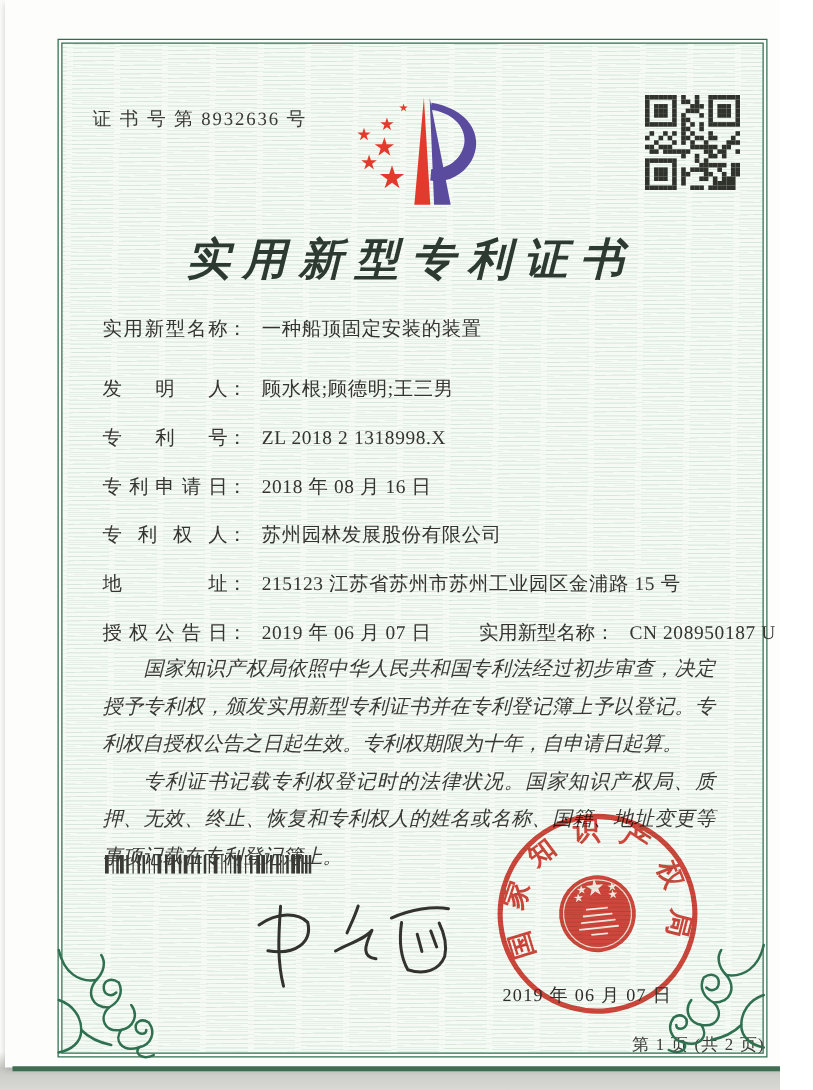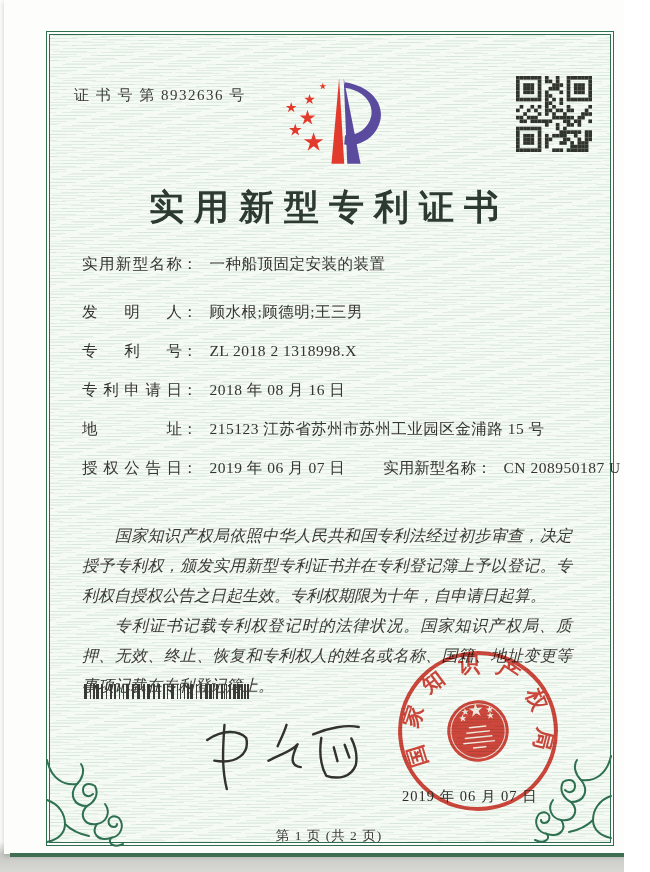--- a/index.html
+++ b/index.html
@@ -11,39 +11,39 @@
   .paper-edge{position:absolute;left:10px;top:853px;width:632px;height:4px;background:#3f6e53;}
   .frame{position:absolute;left:46px;top:31px;width:566px;height:813px;border:1.5px solid #2f6f4f;}
   .frame-inner{position:absolute;inset:2px;border:1px solid #2f6f4f;background-color:#f6faf4;
     background-image:
       repeating-linear-gradient(1.2deg, rgba(125,175,140,.17) 0px, rgba(125,175,140,.17) .7px, transparent .7px, transparent 3.2px),
       repeating-linear-gradient(-1.1deg, rgba(125,175,140,.11) 0px, rgba(125,175,140,.11) .7px, transparent .7px, transparent 3.7px);}
   .cert-number{position:absolute;left:74px;top:86px;font-size:15px;letter-spacing:1.5px;color:#3a3a36;}
   .logo{position:absolute;left:282px;top:72px;width:102px;height:100px;}
   .qr{position:absolute;left:516px;top:76px;width:76px;height:76px;}
   .title{position:absolute;left:46px;top:184px;width:566px;margin:0;text-align:center;
-    font-size:35px;font-weight:bold;letter-spacing:10px;color:#2d3a32;}
+    font-size:35px;font-weight:bold;letter-spacing:10px;color:#2d3a32;font-style:italic;}
   .fields{position:absolute;left:82px;top:252px;width:482px;font-size:15.5px;color:#343430;}
   .frow{line-height:23px;margin-bottom:16px;white-space:nowrap;}
   .frow.first{margin-bottom:25px;}
   .flabel{display:inline-block;width:100px;text-align:justify;text-align-last:justify;}
   .flabel.auto{width:auto;text-align-last:auto;}
   .fcolon{display:inline-block;}
   .fvalue{margin-left:8px;letter-spacing:.5px;}
   .grant-no{margin-left:34px;}
   .paragraphs{position:absolute;left:82px;top:521px;width:490px;font-size:16px;
     line-height:1.88;text-align:justify;color:#3a3a35;font-style:italic;}
   .paragraphs p{margin:0;text-indent:2.05em;}
   .barcode{position:absolute;left:84px;top:684px;width:166px;height:15px;}
   .signer{position:absolute;left:88px;top:733px;font-size:15.5px;letter-spacing:2.5px;line-height:30px;color:#3a3a36;}
   .signature{position:absolute;left:192px;top:708px;width:182px;height:90px;transform:rotate(-3deg);}
   .seal{position:absolute;left:396px;top:649px;width:164px;height:164px;transform:rotate(-6deg);
     opacity:.93;mix-blend-mode:multiply;}
   .seal-date{position:absolute;left:402px;top:787px;font-size:14.5px;letter-spacing:1px;color:#2f2e2a;}
-  .footer{position:absolute;left:46px;top:827px;width:566px;text-align:center;font-size:13.5px;letter-spacing:1px;color:#3a3a36;}
+  .footer{position:absolute;left:46px;top:827px;width:566px;text-align:right;font-size:13.5px;letter-spacing:1px;color:#3a3a36;}
   .flourish{position:absolute;width:90px;height:92px;}
   .flourish.br{left:523px;top:752px;}
   .flourish.bl{left:45px;top:756px;transform:scaleX(-1);}
 </style>
 </head>
 <body>
 
 <div class="page">
   <div class="paper"></div>
   <div class="paper-edge"></div>
@@ -308,20 +308,24 @@
     </div>
     <div class="frow">
       <span class="flabel">专利号</span><span class="fcolon">：</span>
       <span class="fvalue">ZL 2018 2 1318998.X</span>
     </div>
     <div class="frow">
       <span class="flabel">专利申请日</span><span class="fcolon">：</span>
       <span class="fvalue">2018 年 08 月 16 日</span>
     </div>
     <div class="frow">
+      <span class="flabel">专利权人</span><span class="fcolon">：</span>
+      <span class="fvalue">苏州园林发展股份有限公司</span>
+    </div>
+    <div class="frow">
       <span class="flabel">地址</span><span class="fcolon">：</span>
       <span class="fvalue">215123 江苏省苏州市苏州工业园区金浦路 15 号</span>
     </div>
     <div class="frow">
       <span class="flabel">授权公告日</span><span class="fcolon">：</span>
       <span class="fvalue">2019 年 06 月 07 日</span>
       <span class="flabel auto grant-no">实用新型名称</span><span class="fcolon">：</span>
       <span class="fvalue">CN 208950187 U</span>
     </div>
   </div>

